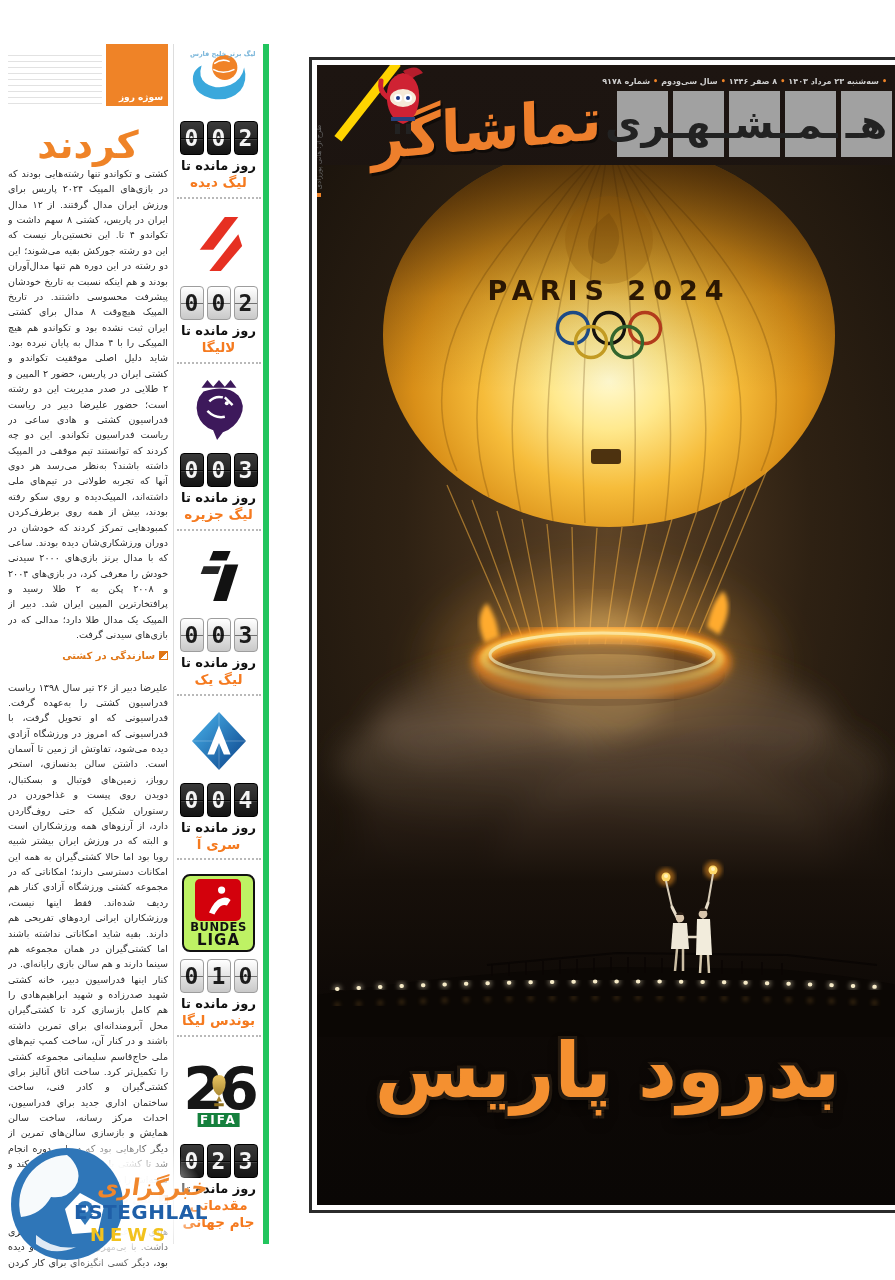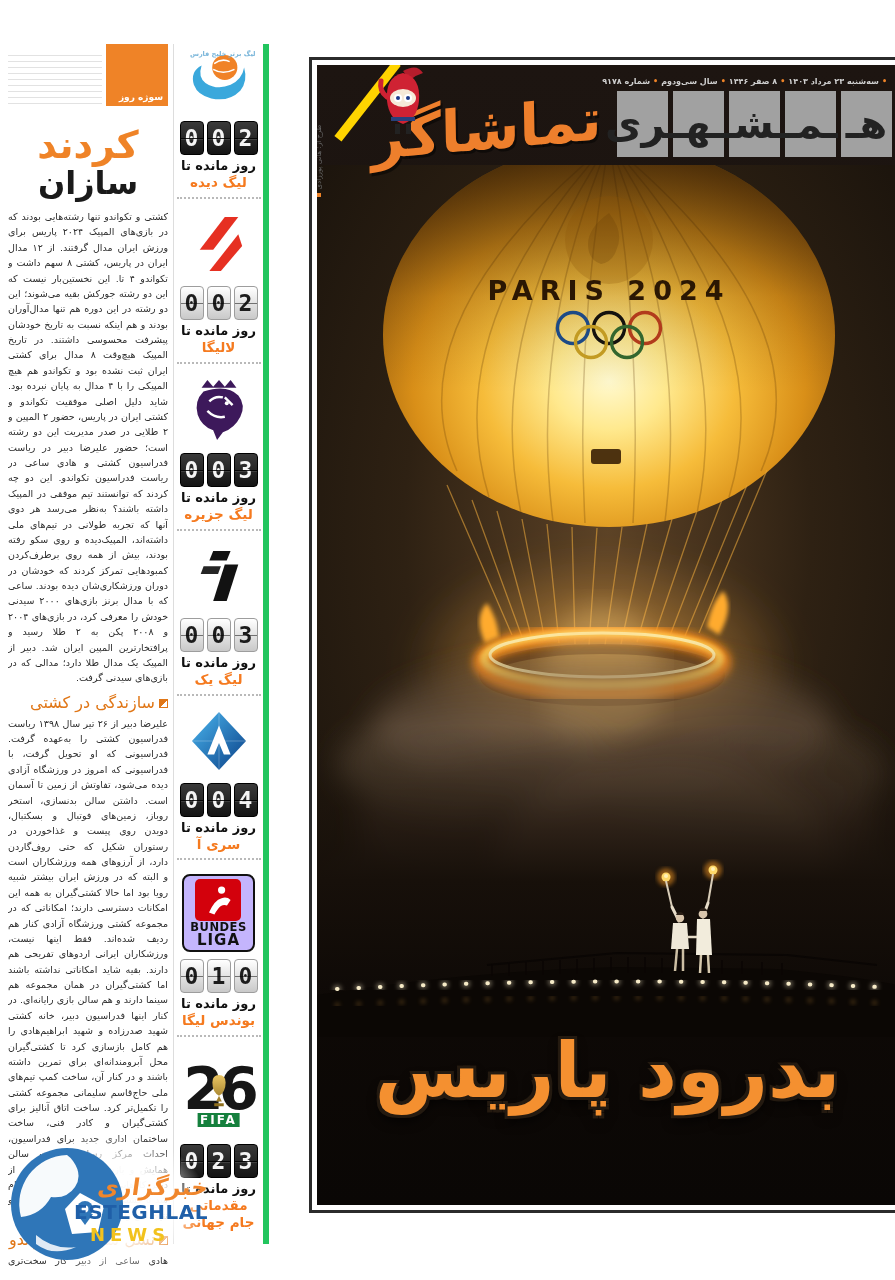--- a/index.html
+++ b/index.html
@@ -11,41 +11,41 @@
   
   .article-col{position:absolute;left:8px;top:44px;width:160px;height:1226px;direction:rtl;overflow:hidden;z-index:1;}
   .tag-row{position:relative;height:72px;}
   .ruled{position:absolute;right:66px;left:0;top:6px;height:58px;
     background:repeating-linear-gradient(to bottom,#ffffff 0 5px,#e2e2e2 5px 6px);}
   .tag-box{position:absolute;right:0;top:0;width:62px;height:62px;background:#ef8327;color:#fff;
     font-size:9px;font-weight:bold;display:flex;align-items:flex-end;justify-content:flex-start;padding:4px 5px;box-sizing:border-box;}
   .art-title1{color:#ef8327;font-size:38px;font-weight:900;text-align:center;line-height:1.05;margin-top:10px;}
   .art-title2{color:#1a1a1a;font-size:32px;font-weight:900;text-align:center;line-height:1.1;margin-bottom:8px;}
   .graf{font-size:9.5px;line-height:1.62;text-align:justify;color:#2c2c2c;margin:0 0 7px;}
-  .subhead{color:#e07616;font-size:16px;font-weight:normal;margin:6px 0 4px;}
+  .subhead{color:#e07616;font-size:10px;font-weight:bold;margin:6px 0 19px;}
   .subhead::before{content:"";display:inline-block;width:7px;height:7px;border:1.5px solid #e07616;
     background:linear-gradient(135deg,#e07616 50%,#fff 50%);margin-left:4px;vertical-align:middle;}
   
   .counters-col{position:absolute;left:173px;top:44px;width:96px;min-height:1200px;
     border-left:1px solid #ddd;border-right:6px solid #22c55e;box-sizing:border-box;
     display:flex;flex-direction:column;align-items:center;z-index:1;}
   .counter-item{display:flex;flex-direction:column;align-items:center;padding:8px 0 4px;}
   .logo-art{position:relative;display:flex;align-items:center;justify-content:center;margin-bottom:3px;}
   .pg-caption{position:absolute;top:-2px;right:-6px;color:#7ab6da;font-size:6.5px;font-weight:bold;direction:rtl;white-space:nowrap;}
   .flip{display:flex;gap:3px;direction:ltr;margin:4px 0 3px;}
   .digit{position:relative;width:22px;height:32px;border-radius:4px;text-align:center;
     font-size:23px;line-height:32px;font-weight:900;font-family:"DejaVu Sans Mono","Liberation Mono",monospace;}
   .digit.dark{background:linear-gradient(#3a3a3a,#141414);color:#f5f5f5;border:1px solid #000;}
   .digit.light{background:linear-gradient(#ffffff,#c9c9c9);color:#1c1c1c;border:1px solid #9d9d9d;}
   .digit::after{content:"";position:absolute;left:0;right:0;top:50%;height:1px;background:rgba(0,0,0,.5);}
   .digit.dark::after{background:rgba(0,0,0,.85);box-shadow:0 1px 0 rgba(255,255,255,.12);}
   .days{font-size:13px;font-weight:900;color:#111;direction:rtl;}
   .league{font-size:13.5px;font-weight:900;color:#f57a1f;direction:rtl;text-align:center;line-height:1.25;width:78px;margin-top:1px;}
   .dotsep{width:84px;border-bottom:2px dotted #b9b9b9;margin:6px 0 2px;}
-  .bl-box{border:2.5px solid #111;border-radius:8px;background:#c4b5fd;padding:3px 6px 2px;display:flex;flex-direction:column;align-items:center;}
+  .bl-box{border:2.5px solid #111;border-radius:8px;background:#bef264;padding:3px 6px 2px;display:flex;flex-direction:column;align-items:center;}
   .bl-red{background:#d3010c;border-radius:5px;width:46px;height:42px;display:flex;align-items:center;justify-content:center;}
   .bl1{font-weight:900;font-size:11.5px;color:#111;line-height:1.05;letter-spacing:.5px;}
   .bl2{font-weight:900;font-size:15px;color:#111;line-height:1.0;letter-spacing:1px;}
   .fifa-box{position:relative;width:78px;height:86px;display:flex;align-items:flex-start;justify-content:center;}
   .fifa-digits{font-size:58px;font-weight:900;letter-spacing:-5px;color:#161616;line-height:76px;}
   .fifa-trophy{position:absolute;left:50%;top:22px;transform:translateX(-50%);}
   .fifa-label{position:absolute;bottom:10px;left:50%;transform:translateX(-50%);
     background:#15803d;color:#fff;font-weight:bold;font-size:12px;letter-spacing:2px;padding:0 3px;}
   
   .poster{position:absolute;left:285px;top:57px;width:597px;height:1156px;box-sizing:border-box;
@@ -84,21 +84,20 @@
 </style>
 </head>
 <body>
 
 <div class="article-col">
   <div class="tag-row">
     <div class="ruled"></div>
     <div class="tag-box">سوژه روز</div>
   </div>
   <div class="art-title1">کردند</div>
-  <div class="art-title2">سازان</div>
   <div>
       <p class="graf">کشتی و تکواندو تنها رشته‌هایی بودند که در بازی‌های المپیک ۲۰۲۴ پاریس برای ورزش ایران مدال گرفتند. از ۱۲ مدال ایران در پاریس، کشتی ۸ سهم داشت و تکواندو ۴ تا. این نخستین‌بار نیست که این دو رشته جورکش بقیه می‌شوند؛ این دو رشته در این دوره هم تنها مدال‌آوران بودند و هم اینکه نسبت به تاریخ خودشان پیشرفت محسوسی داشتند. در تاریخ المپیک هیچ‌وقت ۸ مدال برای کشتی ایران ثبت نشده بود و تکواندو هم هیچ المپیکی را با ۴ مدال به پایان نبرده بود. شاید دلیل اصلی موفقیت تکواندو و کشتی ایران در پاریس، حضور ۲ المپین و ۲ طلایی در صدر مدیریت این دو رشته است؛ حضور علیرضا دبیر در ریاست فدراسیون کشتی و هادی ساعی در ریاست فدراسیون تکواندو. این دو چه کردند که توانستند تیم موفقی در المپیک داشته باشند؟ به‌نظر می‌رسد هر دوی آنها که تجربه طولانی در تیم‌های ملی داشته‌اند، المپیک‌دیده و روی سکو رفته بودند، بیش از همه روی برطرف‌کردن کمبودهایی تمرکز کردند که خودشان در دوران ورزشکاری‌شان دیده بودند. ساعی که با مدال برنز بازی‌های ۲۰۰۰ سیدنی خودش را معرفی کرد، در بازی‌های ۲۰۰۴ و ۲۰۰۸ پکن به ۲ طلا رسید و پرافتخارترین المپین ایران شد. دبیر از المپیک یک مدال طلا دارد؛ مدالی که در بازی‌های سیدنی گرفت.</p>
       <h3 class="subhead">سازندگی در کشتی</h3>
       <p class="graf">علیرضا دبیر از ۲۶ تیر سال ۱۳۹۸ ریاست فدراسیون کشتی را به‌عهده گرفت. فدراسیونی که او تحویل گرفت، با فدراسیونی که امروز در ورزشگاه آزادی دیده می‌شود، تفاوتش از زمین تا آسمان است. داشتن سالن بدنسازی، استخر روباز، زمین‌های فوتبال و بسکتبال، دویدن روی پیست و غذاخوردن در رستوران شکیل که حتی روف‌گاردن دارد، از آرزوهای همه ورزشکاران است و البته که در ورزش ایران بیشتر شبیه رویا بود اما حالا کشتی‌گیران به همه این امکانات دسترسی دارند؛ امکاناتی که در مجموعه کشتی ورزشگاه آزادی کنار هم ردیف شده‌اند. فقط اینها نیست، ورزشکاران ایرانی اردوهای تفریحی هم دارند. بقیه شاید امکاناتی نداشته باشند اما کشتی‌گیران در همان مجموعه هم سینما دارند و هم سالن بازی رایانه‌ای. در کنار اینها فدراسیون دبیر، خانه کشتی شهید صدرزاده و شهید ابراهیم‌هادی را هم کامل بازسازی کرد تا کشتی‌گیران محل آبرومندانه‌ای برای تمرین داشته باشند و در کنار آن، ساخت کمپ تیم‌های ملی حاج‌قاسم سلیمانی مجموعه کشتی را تکمیل‌تر کرد. ساخت اتاق آنالیز برای کشتی‌گیران و کادر فنی، ساخت ساختمان اداری جدید برای فدراسیون، احداث مرکز رسانه، ساخت سالن همایش و بازسازی سالن‌های تمرین از دیگر کارهایی بود که در این دوره انجام شد تا کشتی با خیال راحت تمرین کند و نتیجه‌اش را در پاریس بگیرد.</p>
       <h3 class="subhead">نسل سازی در تکواندو</h3>
       <p class="graf">هادی ساعی از دبیر کار سخت‌تری داشت. با بی‌مهری‌هایی که تکواندو دیده بود، دیگر کسی انگیزه‌ای برای کار کردن در این رشته نداشت. از ۱۵ دی ۱۴۰۰ که ساعی به تکواندو برگشت و ریاست این فدراسیون را به‌عهده گرفت، سعی بر این شد که خانواده تکواندو دور هم جمع شوند. تکواندو از بازی‌های ۲۰۰۸ پکن و بعد از جدایی ساعی از این رشته و تیم ملی به طلا نرسیده بود و هر دوره ضعیف‌تر از دوره قبل شده بود؛ در لندن یک نقره داشت، در ریو یک برنز و در توکیو هم بدون مدال بود اما تیم ۴ نفره‌ای که امسال با مدیریت ساعی در پاریس حاضر شد، ۴ مدال به‌دست آورد؛ یک طلا، ۲ نقره و یک برنز. سن پایین تکواندوکاران نشان می‌دهد که فدراسیون روی نسل جدید سرمایه‌گذاری کرده است. یکی از دلایل اصلی موفقیت تکواندو در پاریس توجه ویژه به تیم‌های پایه و مربیان‌شان بود. حضور ۸۰ مربی از سراسر ایران در تیم‌های مختلف ملی و به‌طبع حضور شاگردان آنها در مسابقات و اردوها، جمعیت این رشته را جوان و پرتعداد کرد. با این حضور بود که حتی تکواندوکاری در حد آرین سلیمی هم جایگاهش را مطمئن نمی‌دید؛ او یک‌بار از اردوهای تیم ملی خط خورده بود اما یک سال بعد وقتی دوباره به جمع مدعیان برگشت، تکواندوی ایران طلا گرفت؛ نفراتی که در حد تیم ملی بودند در مسابقه انتخابی کنار گذاشته شدند و این یعنی آینده‌ای روشن که همه منتظرش بودند و ایران در پاریس آن را دید و یک طلای ارزشمند دیگر گرفت.</p>
     </div>
 </div>
 
 <div class="counters-col">

